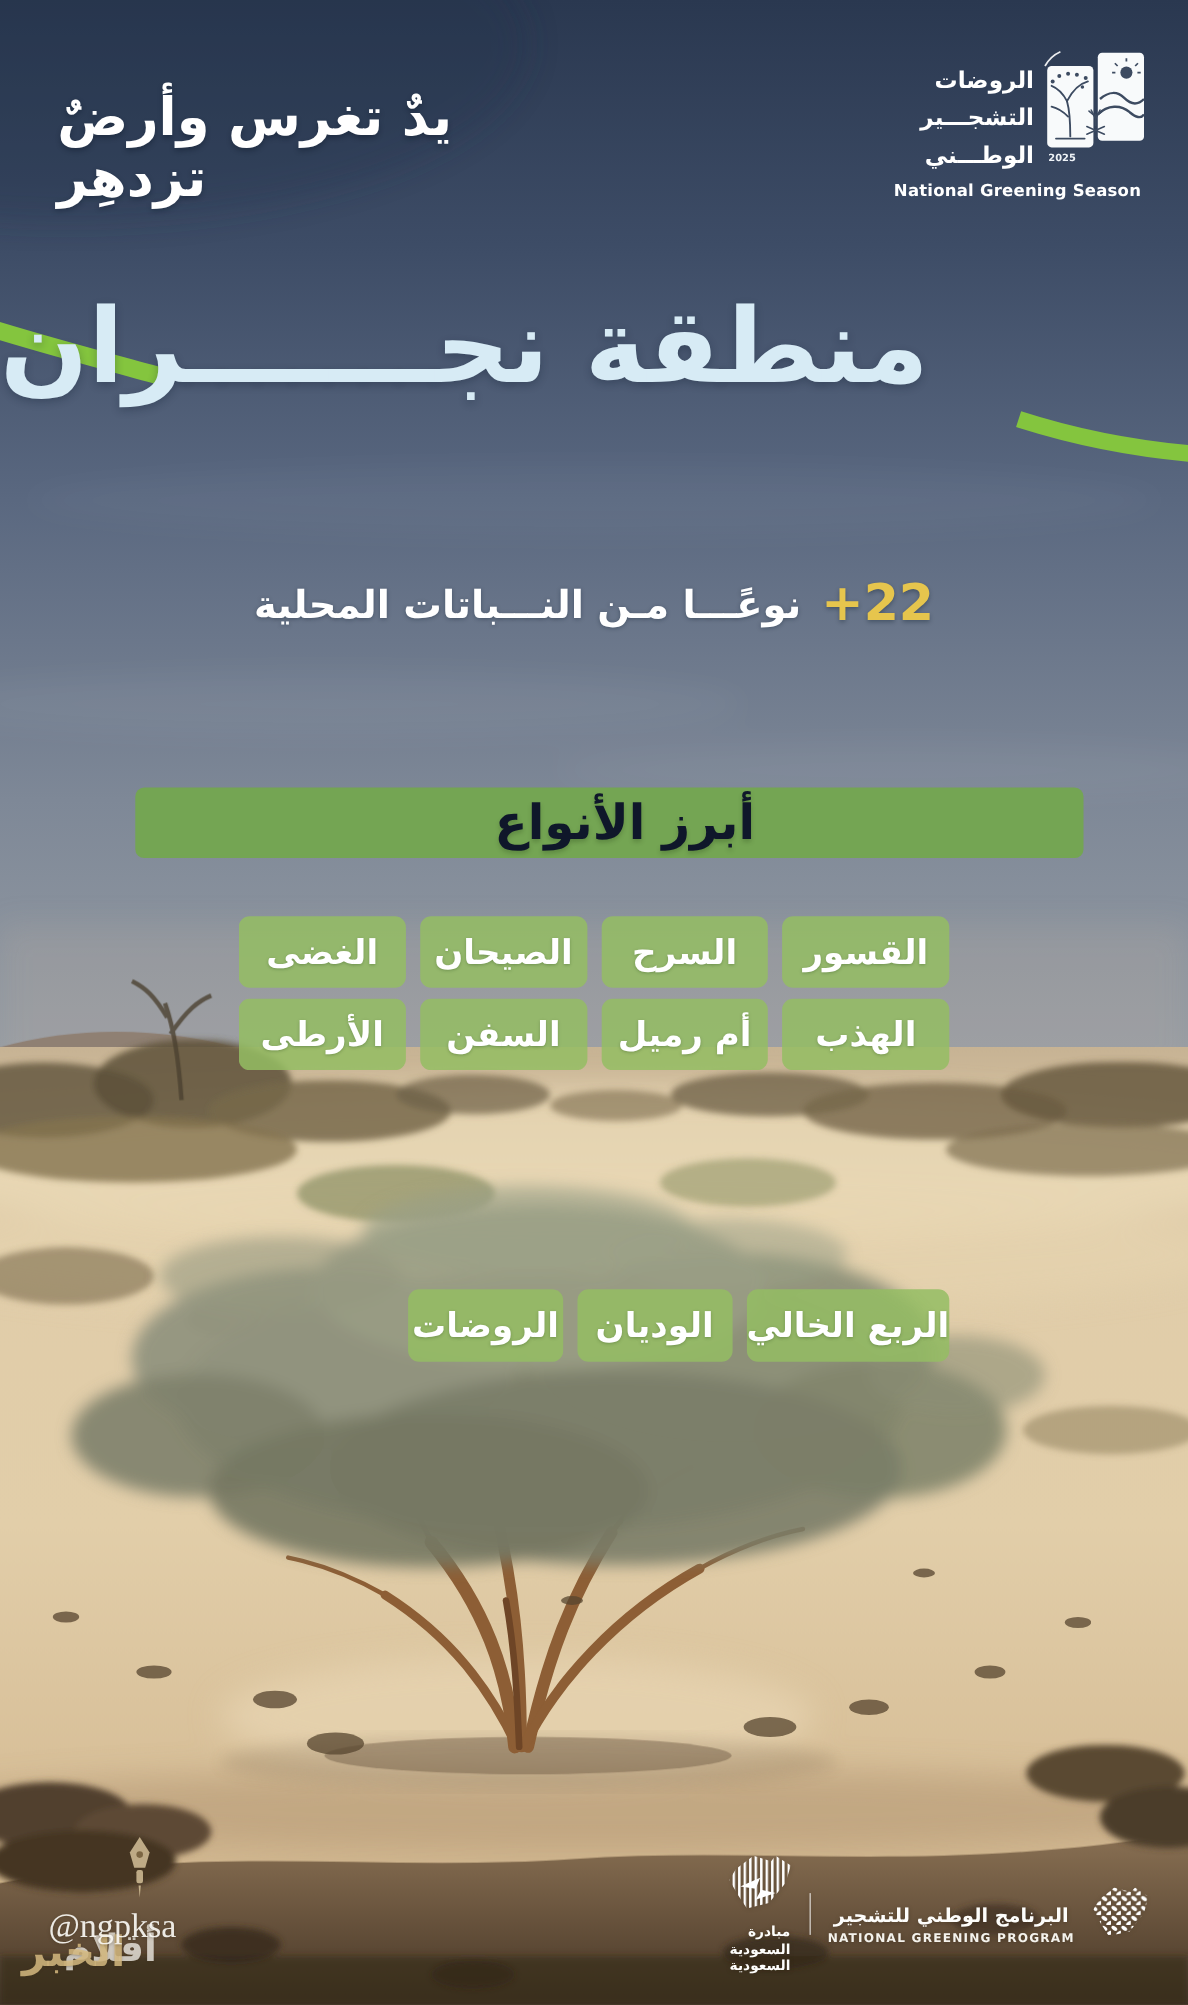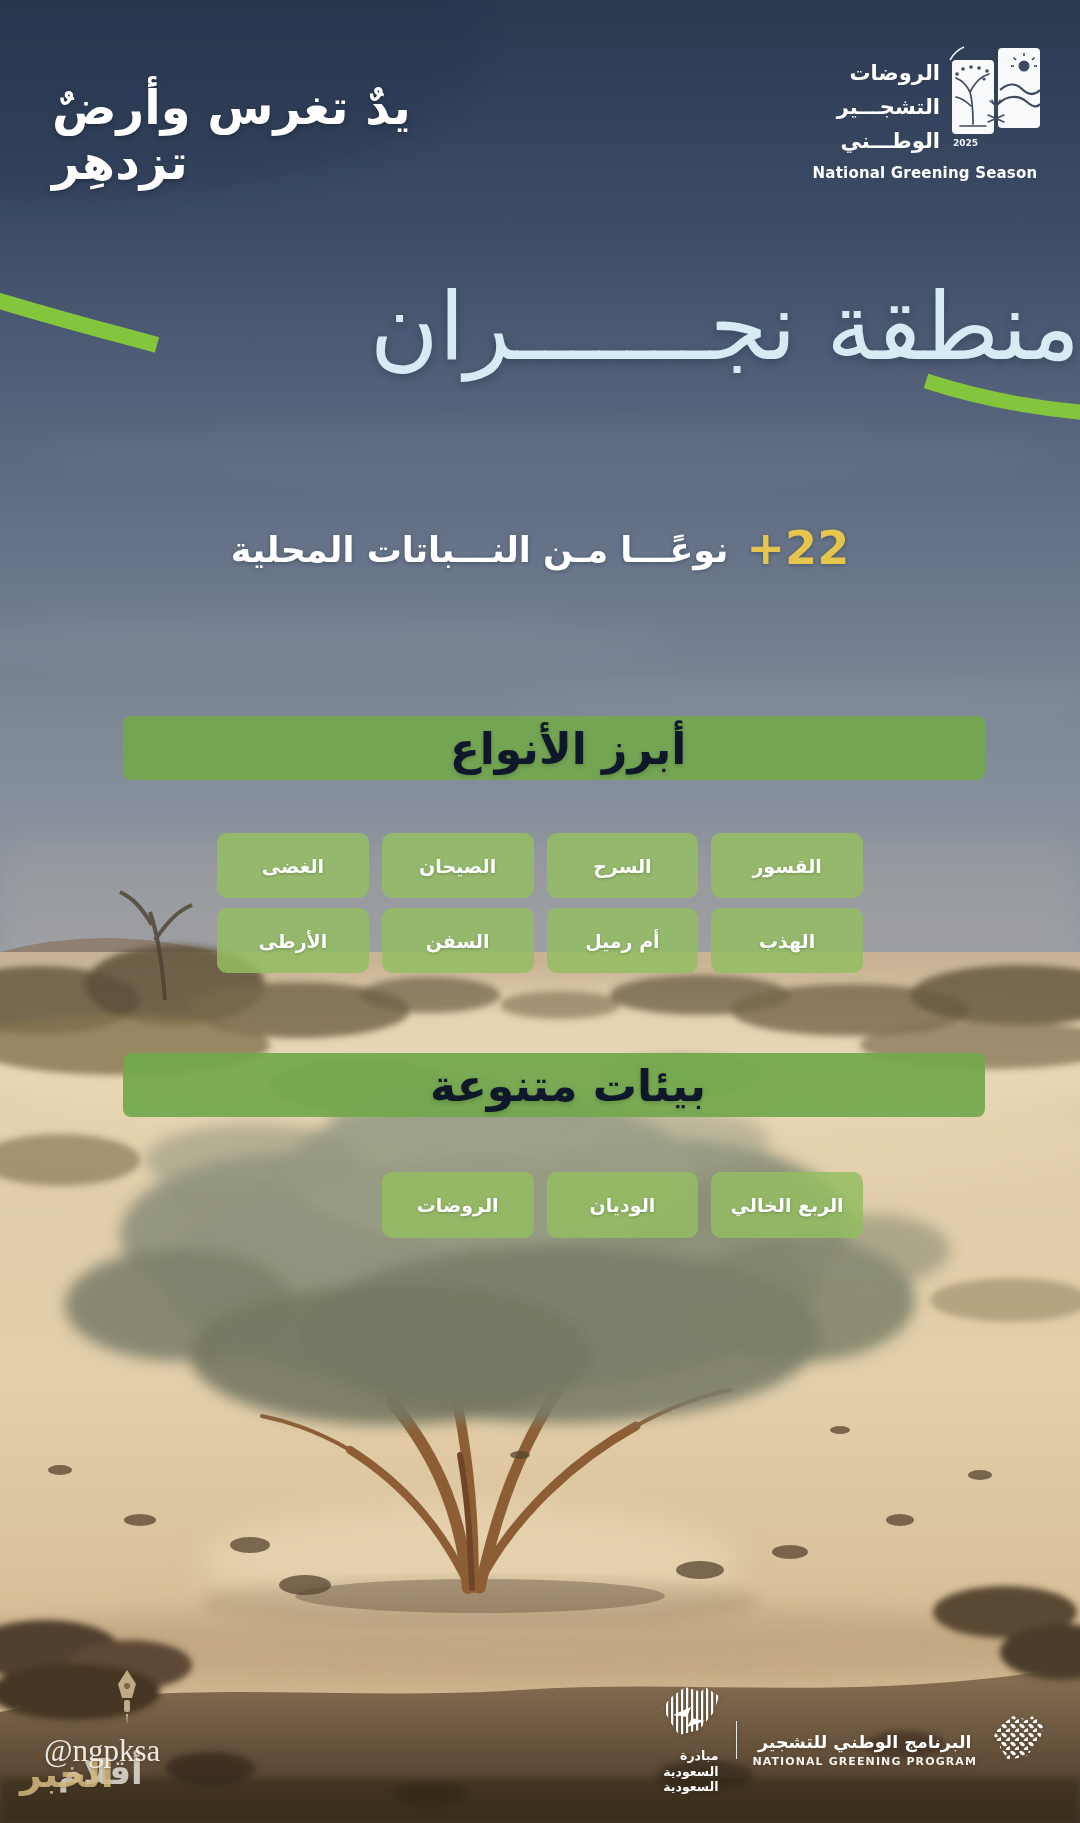--- a/index.html
+++ b/index.html
@@ -16,22 +16,22 @@
     text-shadow:0 2px 5px rgba(10,20,35,.35);
   }
   
   .brand{right:36px;top:44px;width:238px;}
   .brand-row{display:flex;flex-direction:row;align-items:flex-start;justify-content:flex-end;gap:8px;}
   .brand-ar{direction:rtl;text-align:right;color:#fff;font-weight:bold;font-size:21px;line-height:34px;padding-top:12px;}
   .brand-ar div{white-space:nowrap;}
   .brand-en{color:#fff;font-size:15px;font-weight:bold;text-align:center;margin-top:6px;letter-spacing:.2px;white-space:nowrap;}
   
   .main-title{
-    top:256px;left:0;width:100%;text-align:right;direction:rtl;white-space:nowrap;
-    color:#d7ebf5;font-size:94px;font-weight:normal;line-height:1.5;
+    top:245px;left:0;width:100%;text-align:left;direction:rtl;white-space:nowrap;
+    color:#d7ebf5;font-size:94px;font-weight:bold;line-height:1.5;
     text-shadow:0 3px 8px rgba(15,30,50,.3);
   }
   
   .stats1{top:521px;left:0;width:100%;text-align:center;direction:rtl;color:#fff;
     font-size:35px;font-weight:bold;text-shadow:0 1px 4px rgba(10,25,40,.35);}
   .stats1 .count{color:#e6c54d;font-size:46px;font-weight:bold;direction:ltr;unicode-bidi:embed;vertical-align:-2px;padding-left:6px;}
   .stats2{top:588px;left:0;width:100%;text-align:center;direction:rtl;color:#fff;
     font-size:30px;font-weight:bold;text-shadow:0 1px 4px rgba(10,25,40,.35);}
   
   .banner{
@@ -47,21 +47,21 @@
   
   .chips{
     left:217px;width:646px;direction:rtl;display:grid;
     grid-template-columns:repeat(4,1fr);gap:10px 13px;
   }
   .chips-species{top:833px;grid-auto-rows:65px;}
   .chips-env{top:1172px;grid-auto-rows:66px;}
   .chip{
     background:rgba(148,189,99,.85);border-radius:10px;
     display:flex;align-items:center;justify-content:center;
-    color:#fff;font-size:19px;font-weight:bold;
+    color:#fff;font-size:31px;font-weight:bold;
     text-shadow:0 1px 3px rgba(30,60,20,.3);white-space:nowrap;
   }
   
   .footer-logos{
     right:34px;top:1703px;height:74px;display:flex;align-items:center;gap:15px;direction:ltr;
     color:#fff;filter:drop-shadow(0 1px 2px rgba(40,30,15,.35));
   }
   .sgi{display:flex;align-items:center;gap:9px;flex-direction:column;}
   .sgi-text{direction:rtl;text-align:right;font-size:12.5px;font-weight:bold;line-height:15.5px;color:#fdfdfb;}
   .divider{width:1.5px;height:38px;background:rgba(255,255,255,.85);}
@@ -292,21 +292,20 @@
     <div class="chip">القسور</div>
     <div class="chip">السرح</div>
     <div class="chip">الصيحان</div>
     <div class="chip">الغضى</div>
     <div class="chip">الهذب</div>
     <div class="chip">أم رميل</div>
     <div class="chip">السفن</div>
     <div class="chip">الأرطى</div>
   </div>
 
-  <div class="abs banner banner-env">بيئات متنوعة</div>
   <div class="abs chips chips-env">
     <div class="chip">الربع الخالي</div>
     <div class="chip">الوديان</div>
     <div class="chip">الروضات</div>
   </div>
 
   <div class="abs footer-logos">
     <div class="sgi">
       <svg width="60" height="54" viewBox="0 0 60 54">
         <defs>

